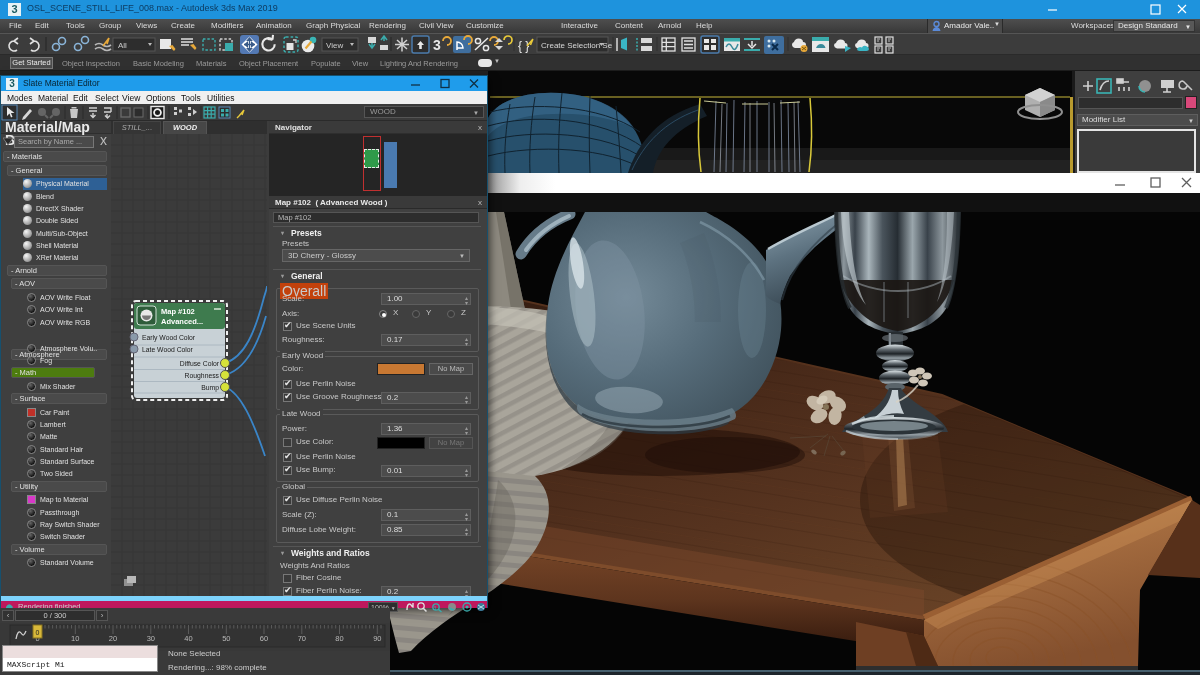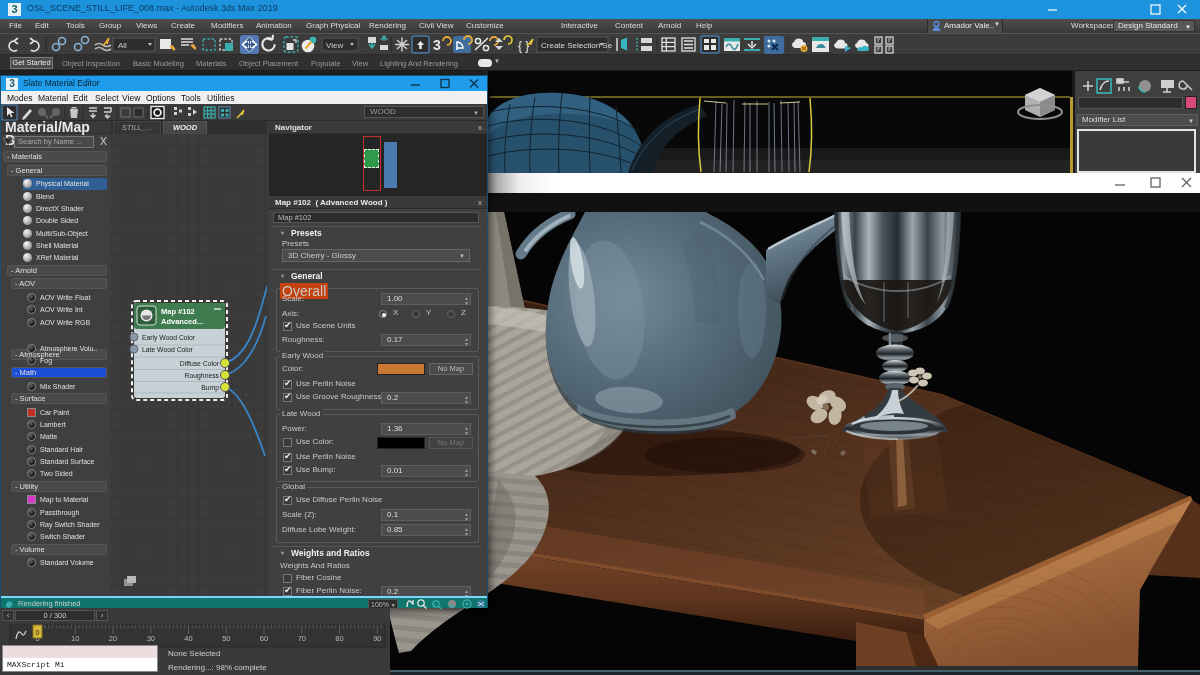--- a/index.html
+++ b/index.html
@@ -582,21 +582,21 @@
           <div class="abs" style="left:22px;top:118.89999999999999px;width:84px;height:12px;color:#e0e0e0;font-size:7px;line-height:11px;white-space:nowrap;overflow:hidden;"><span style="position:absolute;left:0;top:1px;width:9px;height:9px;border-radius:50%;background:radial-gradient(circle at 35% 30%,#f8f8f8,#9a9a9a 70%,#555);"></span><span style="margin-left:13px;">Shell Material</span></div>
           <div class="abs" style="left:22px;top:131.2px;width:84px;height:12px;color:#e0e0e0;font-size:7px;line-height:11px;white-space:nowrap;overflow:hidden;"><span style="position:absolute;left:0;top:1px;width:9px;height:9px;border-radius:50%;background:radial-gradient(circle at 35% 30%,#f8f8f8,#9a9a9a 70%,#555);"></span><span style="margin-left:13px;">XRef Material</span></div>
           <div class="abs" style="left:6px;top:143.5px;width:100px;height:11px;background:#4a4a4a;border:1px solid #555;border-radius:2px;color:#e0e0e0;font-size:7.5px;line-height:10px;padding-left:3px;white-space:nowrap;overflow:hidden;">- Arnold</div>
           <div class="abs" style="left:10px;top:157.2px;width:96px;height:11px;background:#4a4a4a;border:1px solid #555;border-radius:2px;color:#e0e0e0;font-size:7.5px;line-height:10px;padding-left:3px;white-space:nowrap;overflow:hidden;">- AOV</div>
           <div class="abs" style="left:26px;top:170.89999999999998px;width:80px;height:12px;color:#e0e0e0;font-size:7px;line-height:11px;white-space:nowrap;overflow:hidden;"><span style="position:absolute;left:0;top:1px;width:9px;height:9px;border-radius:50%;background:radial-gradient(circle at 35% 30%,#666,#111 70%);border:1px solid #888;"></span><span style="margin-left:13px;">AOV Write Float</span></div>
           <div class="abs" style="left:26px;top:183.2px;width:80px;height:12px;color:#e0e0e0;font-size:7px;line-height:11px;white-space:nowrap;overflow:hidden;"><span style="position:absolute;left:0;top:1px;width:9px;height:9px;border-radius:50%;background:radial-gradient(circle at 35% 30%,#666,#111 70%);border:1px solid #888;"></span><span style="margin-left:13px;">AOV Write Int</span></div>
           <div class="abs" style="left:26px;top:195.5px;width:80px;height:12px;color:#e0e0e0;font-size:7px;line-height:11px;white-space:nowrap;overflow:hidden;"><span style="position:absolute;left:0;top:1px;width:9px;height:9px;border-radius:50%;background:radial-gradient(circle at 35% 30%,#666,#111 70%);border:1px solid #888;"></span><span style="margin-left:13px;">AOV Write RGB</span></div>
           <div class="abs" style="left:10px;top:207.8px;width:96px;height:11px;background:#4a4a4a;border:1px solid #555;border-radius:2px;color:#e0e0e0;font-size:7.5px;line-height:10px;padding-left:3px;white-space:nowrap;overflow:hidden;margin-top:20px;">- Atmosphere</div>
           <div class="abs" style="left:26px;top:221.5px;width:80px;height:12px;color:#e0e0e0;font-size:7px;line-height:11px;white-space:nowrap;overflow:hidden;"><span style="position:absolute;left:0;top:1px;width:9px;height:9px;border-radius:50%;background:radial-gradient(circle at 35% 30%,#666,#111 70%);border:1px solid #888;"></span><span style="margin-left:13px;">Atmosphere Volu..</span></div>
           <div class="abs" style="left:26px;top:233.8px;width:80px;height:12px;color:#e0e0e0;font-size:7px;line-height:11px;white-space:nowrap;overflow:hidden;"><span style="position:absolute;left:0;top:1px;width:9px;height:9px;border-radius:50%;background:radial-gradient(circle at 35% 30%,#666,#111 70%);border:1px solid #888;"></span><span style="margin-left:13px;">Fog</span></div>
-          <div class="abs" style="left:10px;top:246.10000000000002px;width:96px;height:11px;background:#1d4ed8;border:1px solid #555;border-radius:2px;color:#e0e0e0;font-size:7.5px;line-height:10px;padding-left:3px;white-space:nowrap;overflow:hidden;">- Math</div>
+          <div class="abs" style="left:10px;top:246.10000000000002px;width:84px;height:11px;background:#4d7c0f;border:1px solid #555;border-radius:2px;color:#e0e0e0;font-size:7.5px;line-height:10px;padding-left:3px;white-space:nowrap;overflow:hidden;">- Math</div>
           <div class="abs" style="left:26px;top:259.8px;width:80px;height:12px;color:#e0e0e0;font-size:7px;line-height:11px;white-space:nowrap;overflow:hidden;"><span style="position:absolute;left:0;top:1px;width:9px;height:9px;border-radius:50%;background:radial-gradient(circle at 35% 30%,#666,#111 70%);border:1px solid #888;"></span><span style="margin-left:13px;">Mix Shader</span></div>
           <div class="abs" style="left:10px;top:272.1px;width:96px;height:11px;background:#4a4a4a;border:1px solid #555;border-radius:2px;color:#e0e0e0;font-size:7.5px;line-height:10px;padding-left:3px;white-space:nowrap;overflow:hidden;">- Surface</div>
           <div class="abs" style="left:26px;top:285.8px;width:80px;height:12px;color:#e0e0e0;font-size:7px;line-height:11px;white-space:nowrap;overflow:hidden;"><span style="position:absolute;left:0;top:1px;width:9px;height:9px;background:#c03028;border:1px solid #888;"></span><span style="margin-left:13px;">Car Paint</span></div>
           <div class="abs" style="left:26px;top:298.1px;width:80px;height:12px;color:#e0e0e0;font-size:7px;line-height:11px;white-space:nowrap;overflow:hidden;"><span style="position:absolute;left:0;top:1px;width:9px;height:9px;border-radius:50%;background:radial-gradient(circle at 35% 30%,#666,#111 70%);border:1px solid #888;"></span><span style="margin-left:13px;">Lambert</span></div>
           <div class="abs" style="left:26px;top:310.40000000000003px;width:80px;height:12px;color:#e0e0e0;font-size:7px;line-height:11px;white-space:nowrap;overflow:hidden;"><span style="position:absolute;left:0;top:1px;width:9px;height:9px;border-radius:50%;background:radial-gradient(circle at 35% 30%,#666,#111 70%);border:1px solid #888;"></span><span style="margin-left:13px;">Matte</span></div>
           <div class="abs" style="left:26px;top:322.70000000000005px;width:80px;height:12px;color:#e0e0e0;font-size:7px;line-height:11px;white-space:nowrap;overflow:hidden;"><span style="position:absolute;left:0;top:1px;width:9px;height:9px;border-radius:50%;background:radial-gradient(circle at 35% 30%,#666,#111 70%);border:1px solid #888;"></span><span style="margin-left:13px;">Standard Hair</span></div>
           <div class="abs" style="left:26px;top:335.00000000000006px;width:80px;height:12px;color:#e0e0e0;font-size:7px;line-height:11px;white-space:nowrap;overflow:hidden;"><span style="position:absolute;left:0;top:1px;width:9px;height:9px;border-radius:50%;background:radial-gradient(circle at 35% 30%,#666,#111 70%);border:1px solid #888;"></span><span style="margin-left:13px;">Standard Surface</span></div>
           <div class="abs" style="left:26px;top:347.30000000000007px;width:80px;height:12px;color:#e0e0e0;font-size:7px;line-height:11px;white-space:nowrap;overflow:hidden;"><span style="position:absolute;left:0;top:1px;width:9px;height:9px;border-radius:50%;background:radial-gradient(circle at 35% 30%,#666,#111 70%);border:1px solid #888;"></span><span style="margin-left:13px;">Two Sided</span></div>
           <div class="abs" style="left:10px;top:359.6000000000001px;width:96px;height:11px;background:#4a4a4a;border:1px solid #555;border-radius:2px;color:#e0e0e0;font-size:7.5px;line-height:10px;padding-left:3px;white-space:nowrap;overflow:hidden;">- Utility</div>
           <div class="abs" style="left:26px;top:373.30000000000007px;width:80px;height:12px;color:#e0e0e0;font-size:7px;line-height:11px;white-space:nowrap;overflow:hidden;"><span style="position:absolute;left:0;top:1px;width:9px;height:9px;background:#d838c8;border:1px solid #888;"></span><span style="margin-left:13px;">Map to Material</span></div>
@@ -744,21 +744,21 @@
         <span class="abs" style="left:11px;top:365px;color:#c8c8c8;font-size:8px;white-space:nowrap;">Weights And Ratios</span>
         <div class="abs" style="left:14px;top:378px;width:9px;height:9px;background:#3a3a3a;border:1px solid #777;"></div>
         <span class="abs" style="left:27px;top:377px;color:#c8c8c8;font-size:8px;white-space:nowrap;">Fiber Cosine</span>
         <div class="abs" style="left:14px;top:391px;width:9px;height:9px;background:#3a3a3a;border:1px solid #777;">
           <span style="position:absolute;left:0px;top:-3px;color:#e8e8e8;font-size:9px;">✔</span>
         </div>
         <span class="abs" style="left:27px;top:390px;color:#c8c8c8;font-size:8px;white-space:nowrap;">Fiber Perlin Noise:</span>
         <div class="abs" style="left:112px;top:390px;width:90px;height:12px;background:#4c4c4c;border:1px solid #5e5e5e;color:#ddd;font-size:8px;line-height:10px;padding-left:5px;">0.2<span style="position:absolute;right:2px;top:-1px;color:#999;font-size:6px;">▴</span><span style="position:absolute;right:2px;top:4px;color:#999;font-size:6px;">▾</span></div>
       </div>
 
-  <div class="abs" style="left:0;top:520px;width:486px;height:12px;background:#0f766e;border-top:2px solid #7dd3fc;">
+  <div class="abs" style="left:0;top:520px;width:486px;height:12px;background:#be185d;border-top:5px solid #7dd3fc;">
     <svg class="abs" style="left:3px;top:1px;width:11px;height:10px" viewBox="0 0 11 10">
           <path d="M2 5 q2 -4 5 -2 l2 2 -3 4 -4 -1 z" fill="#3aacac"></path>
         </svg>
     <span class="abs" style="left:17px;top:1px;color:#ccc;font-size:7.5px;">Rendering finished</span>
     <div class="abs" style="left:367px;top:1px;width:30px;height:10px;background:#2e2e2e;border:1px solid #555;color:#bbb;font-size:7px;line-height:9px;padding-left:2px;">100% <span style="font-size:5px;">▼</span></div>
     <svg class="abs" style="left:402px;top:0;width:84px;height:12px" viewBox="0 0 84 12">
       <path d="M4 9 c0 -4 1 -6 2.5 -6 c2 0 2 3 3.5 3 l0 -4" stroke="#e0e0e0" stroke-width="1.4" fill="none"></path>
       <circle cx="18" cy="5" r="3.2" stroke="#e0e0e0" stroke-width="1.3" fill="none"></circle>
           <path d="M20.5 7.5 l3 3" stroke="#e0e0e0" stroke-width="1.5"></path>
       <circle cx="33" cy="6" r="3.2" stroke="#3aacac" stroke-width="1.3" fill="none"></circle>

